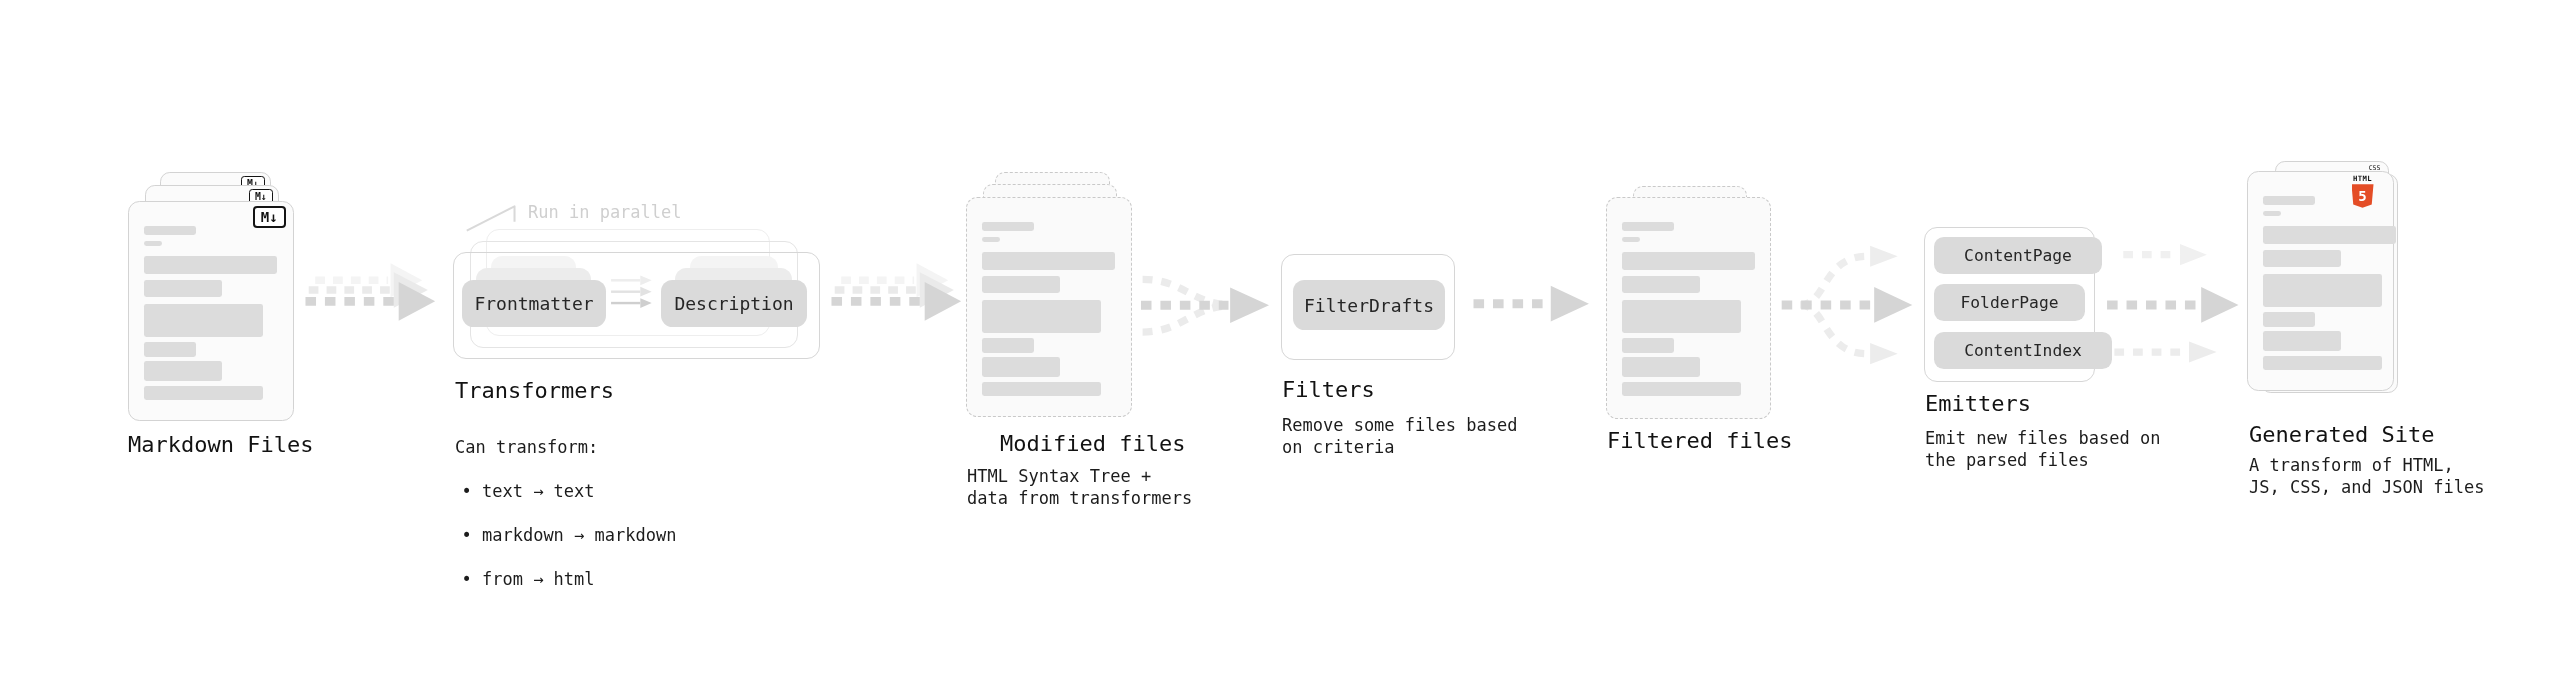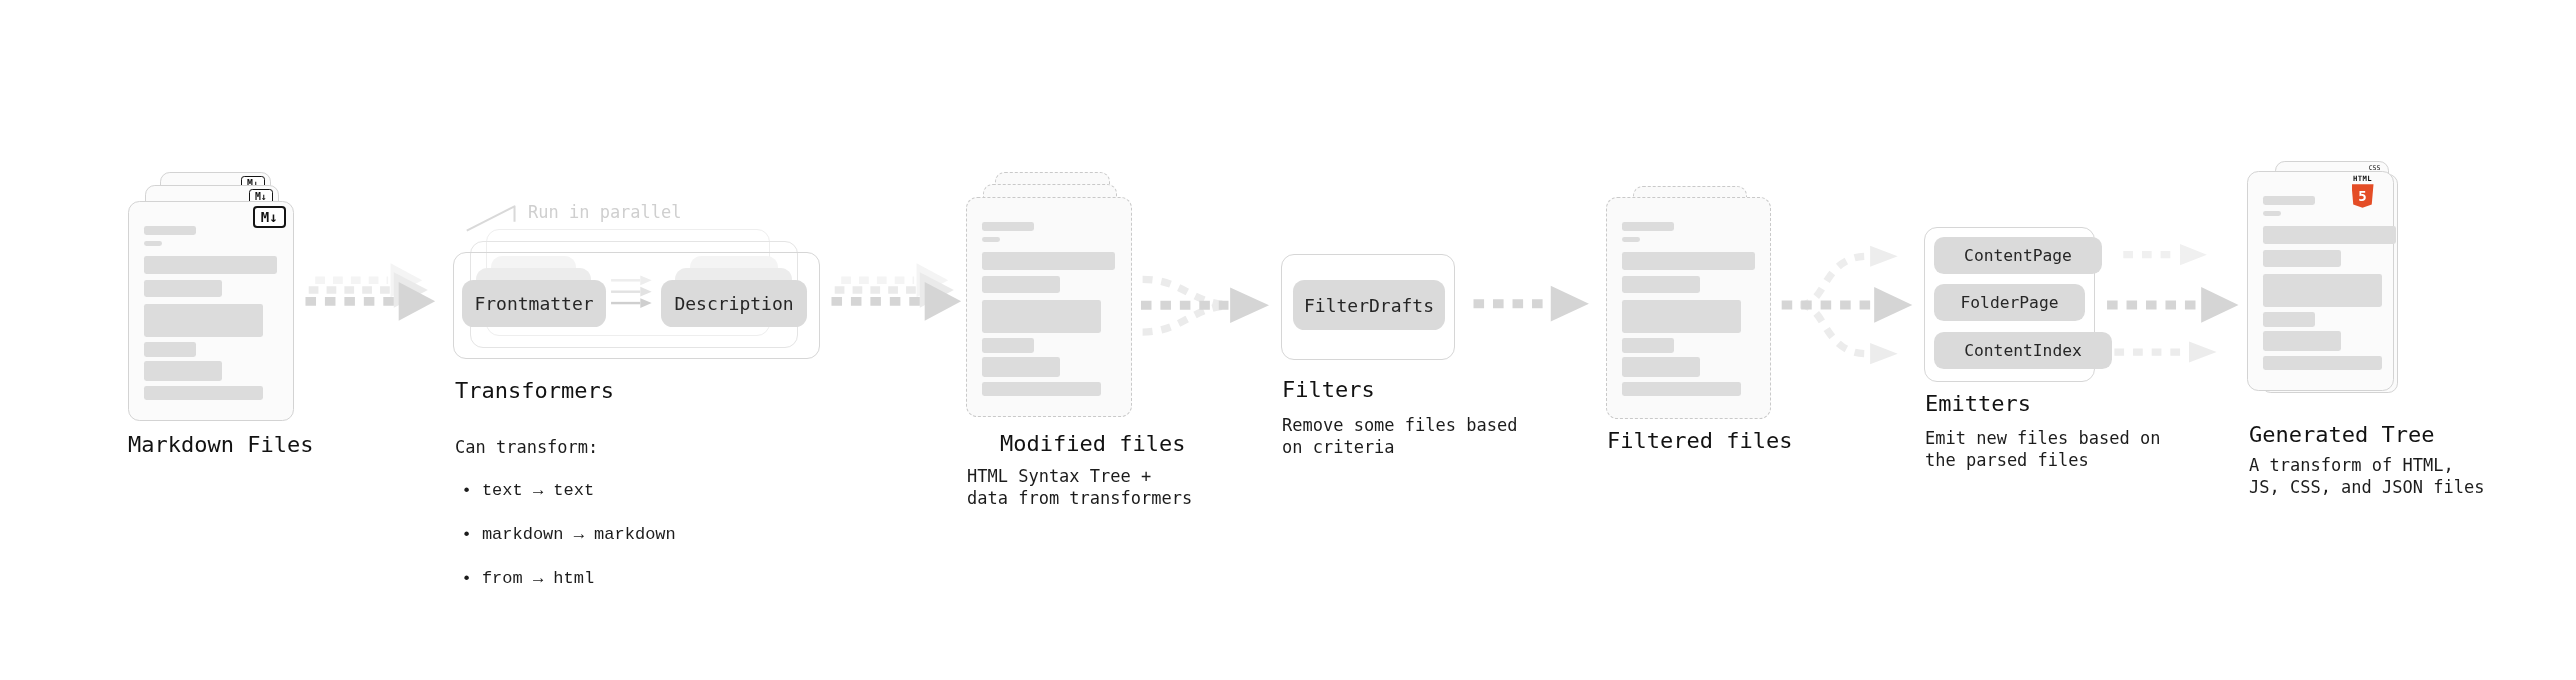--- a/index.html
+++ b/index.html
@@ -30,21 +30,21 @@
   .pill.ghost1 { background:#ececec; }
   .pill.ghost2 { background:#f4f4f4; }
   .pill.em { font-size:16.3px; border-radius:9.8px; }
 
   
   .bar { position:absolute; background:#dcdcdc; border-radius:2.4px; }
 
   
   .stage-label { position:absolute; font-size:22px; color:#121212; white-space:nowrap; }
   .stage-desc  { position:absolute; font-size:17px; line-height:22px; color:#1c1c1c; white-space:pre-line; }
-  .stage-desc .bullet { padding-left:6.5px;font-family:Liberation Mono, monospace; }
+  .stage-desc .bullet { padding-left:6.5px; }
   .annotation  { position:absolute; font-size:17px; color:#cfcfcf; white-space:nowrap; }
 
   
   .md-badge { position:absolute; top:4.1px; right:7.3px; width:33px; height:22px;
               border:2.4px solid #141414; border-radius:4.1px; background:#ffffff;
               display:flex; align-items:center; justify-content:center;
               font-weight:bold; font-size:14px; color:#141414; }
   .md-badge.sm { width:24.4px; height:15.4px; border-width:1.6px; border-radius:3.3px;
                  font-size:9.8px; top:3.3px; right:4.9px; }
 
@@ -258,18 +258,18 @@
     </div>
   <div class="bar" style="left: 14.6px; top: 23.6px; width: 52px; height: 9.8px;"></div>
       <div class="bar" style="left: 14.6px; top: 39px; width: 18px; height: 4.9px;"></div>
       <div class="bar" style="left: 14.6px; top: 54px; width: 133px; height: 18px;"></div>
       <div class="bar" style="left: 14.6px; top: 78px; width: 78px; height: 17px;"></div>
       <div class="bar" style="left: 14.6px; top: 102px; width: 119px; height: 32.5px;"></div>
       <div class="bar" style="left: 14.6px; top: 140px; width: 52px; height: 15.4px;"></div>
       <div class="bar" style="left: 14.6px; top: 159px; width: 78px; height: 19.5px;"></div>
       <div class="bar" style="left: 14.6px; top: 184px; width: 119px; height: 14px;"></div>
     </div>
-  <div class="stage-label" style="left:2249px;top:422px">Generated Tree</div>
+  <div class="stage-label" style="left:2249px;top:422px">Generated Site</div>
   <div class="stage-desc" style="left:2249px;top:454px">A transform of HTML,
 JS, CSS, and JSON files</div>
 
 </div>
 
 
 </body></html>

